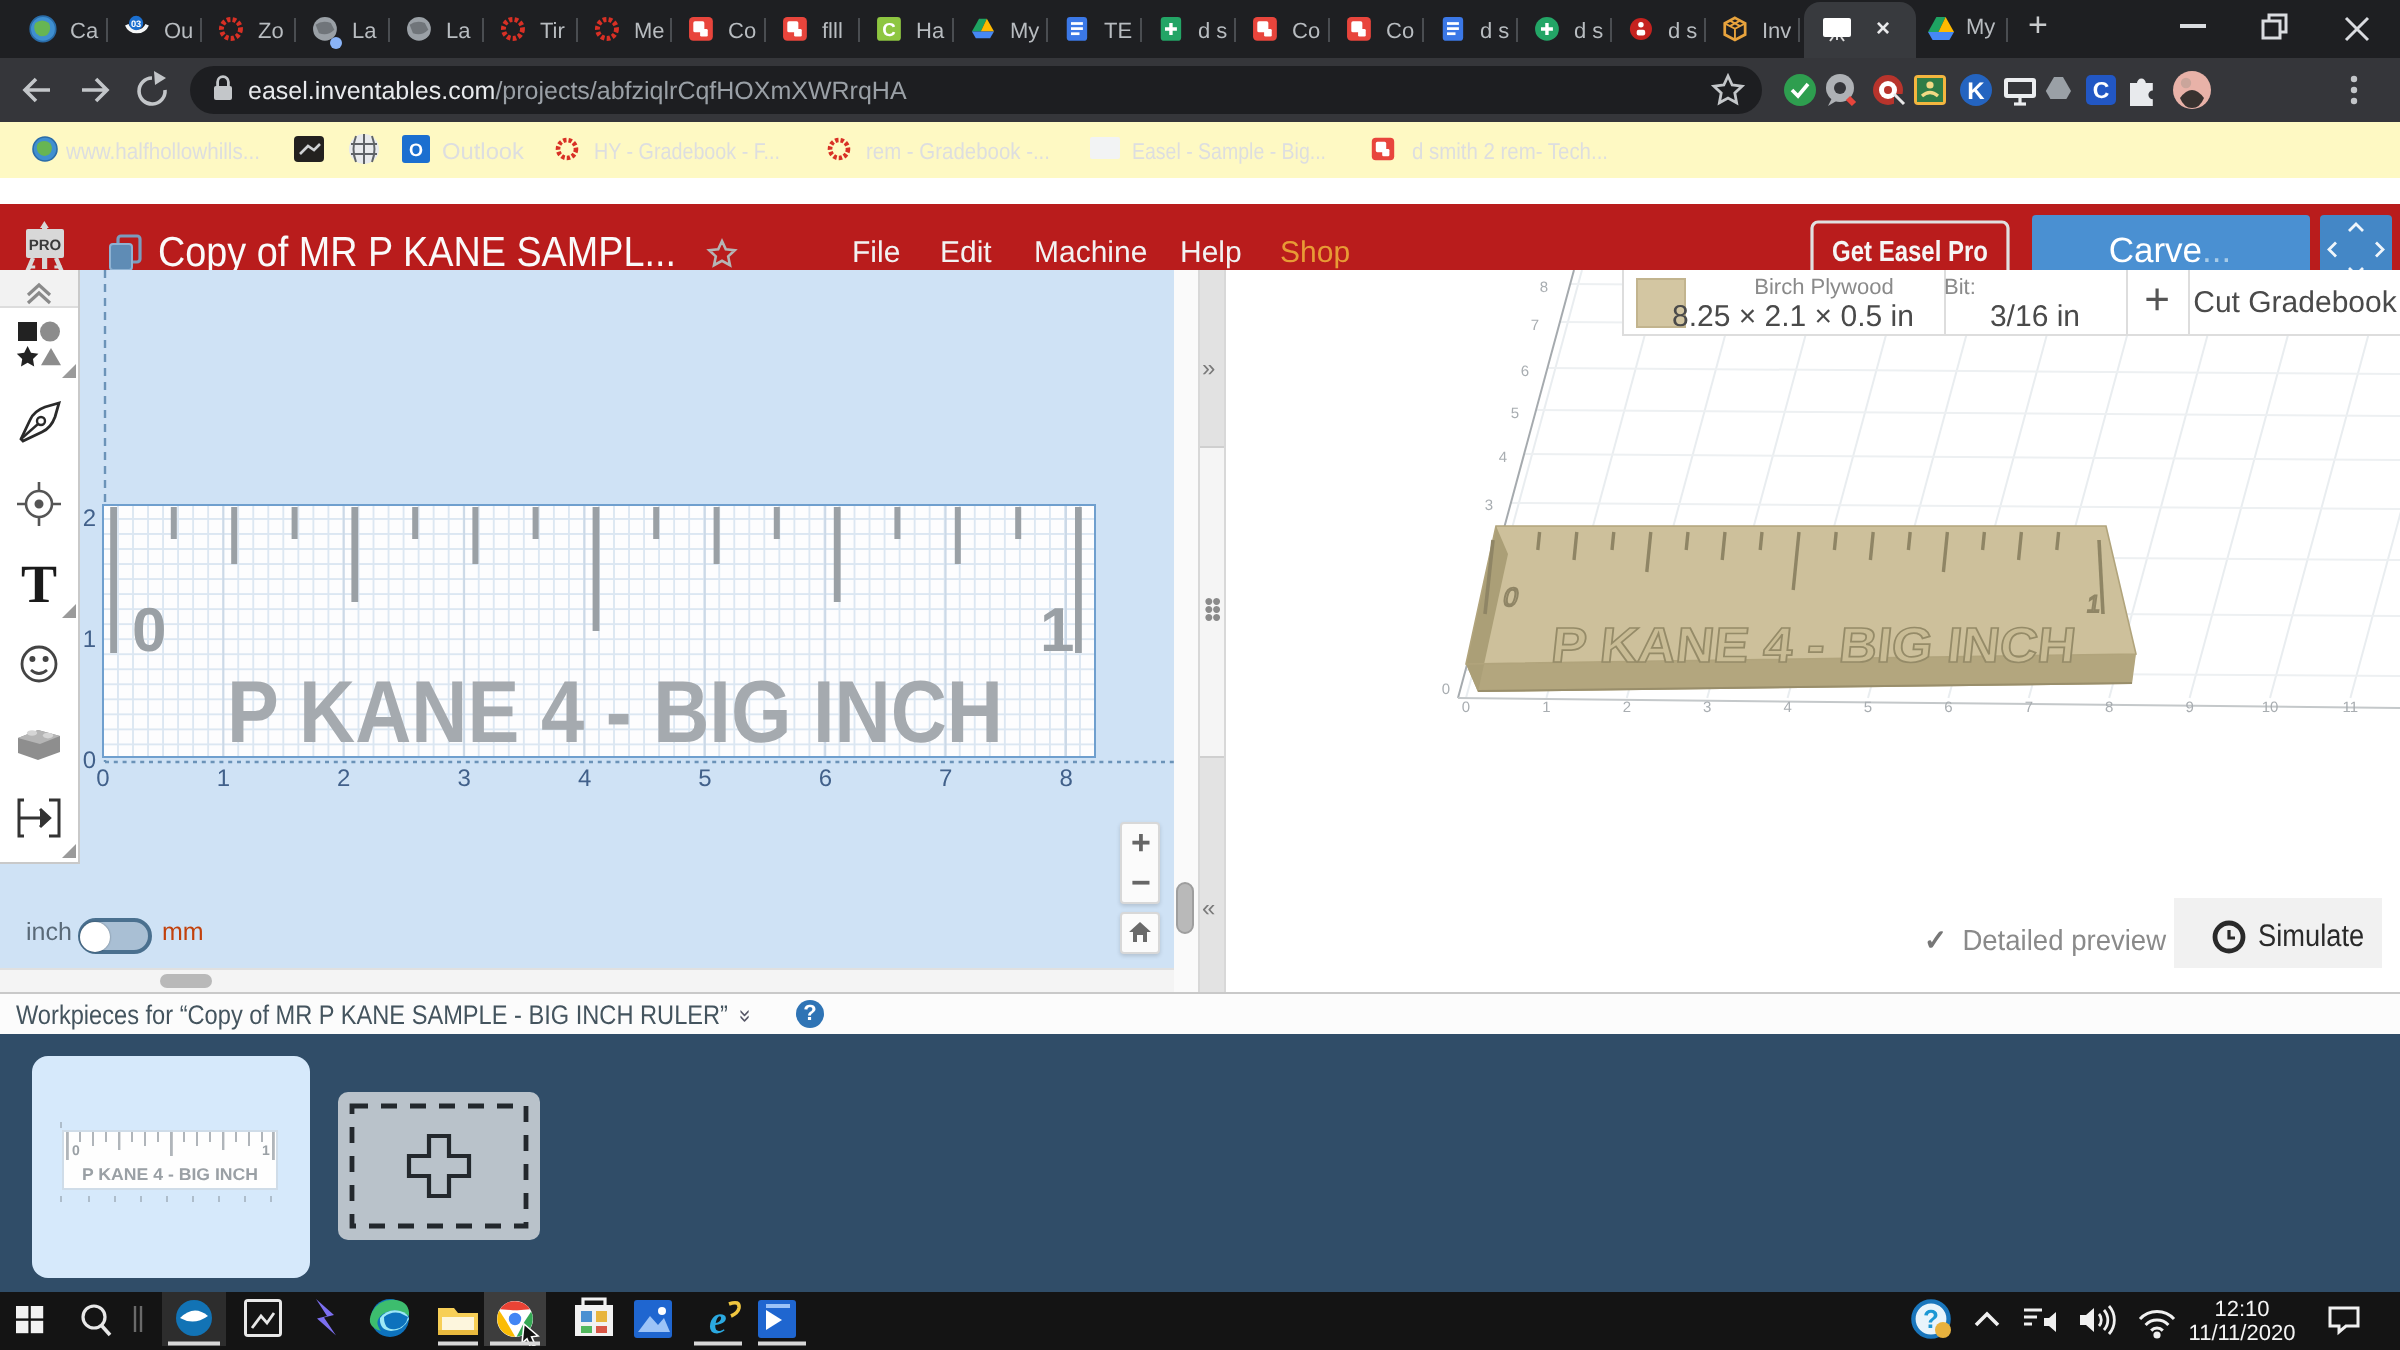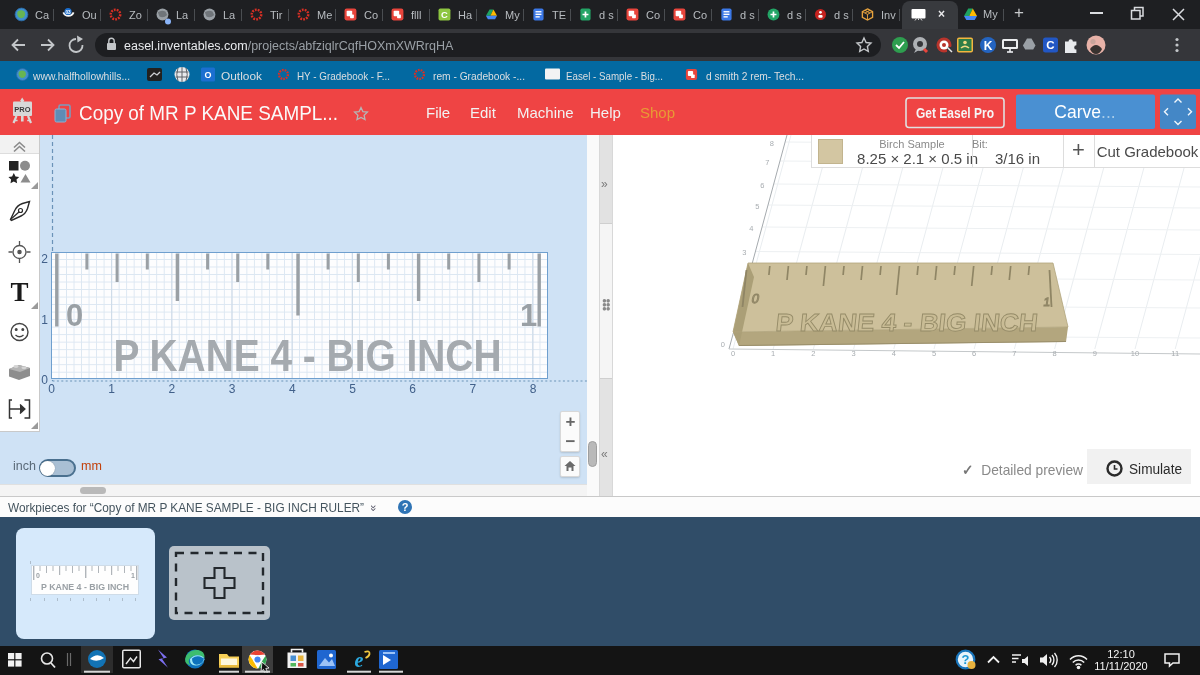--- a/index.html
+++ b/index.html
@@ -10,24 +10,24 @@
   
   #tabbar { left:0; top:0; width:1200px; height:29px; background:#1e1f22; }
   .tsep { position:absolute; top:9px; width:1px; height:12px; background:#4a4d51; }
   #activetab { position:absolute; left:902px; top:1px; width:56px; height:28px; background:#383a3e; border-radius:8px 8px 0 0; }
 
   
   #toolbar { left:0; top:29px; width:1200px; height:32px; background:#35363a; }
   #omnibox { position:absolute; left:95px; top:4px; width:786px; height:24px; background:#1d1e21; border-radius:12px; }
 
   
-  #bookbar { left:0; top:61px; width:1200px; height:28px; background:#0369a1; }
-
-  
-  #eheader { left:0; top:89px; width:1200px; height:46px; background:#ef4444; }
+  #bookbar { left:0; top:61px; width:1200px; height:28px; background:#fef9c3; }
+
+  
+  #eheader { left:0; top:102px; width:1200px; height:46px; background:#b91c1c; }
 
   
   #main { left:0; top:135px; width:1200px; height:361px; background:#cfe2f5; }
   #sidebar { position:absolute; left:0; top:0; width:40px; height:297px; background:#fff; border-right:1px solid #c9c9c9; border-bottom:1px solid #c9c9c9; }
   .cornertri { position:absolute; right:1px; bottom:1px; width:0; height:0; border-left:7px solid transparent; border-bottom:7px solid #9a9a9a; }
 
   
   #wpiece { position:absolute; left:51px; top:117px; width:497px; height:127px; background:#fdfdfe; border:1px solid #6f9fce;
     background-image:
       linear-gradient(to right, #ccd9e7 1px, transparent 1px),
@@ -532,22 +532,22 @@
         <path d="M416.3 131 l-0.9 9" stroke="#8f8565" stroke-width="1.7" fill="none"></path>
         <path d="M133.5 135 L129.5 172" stroke="#8f8565" stroke-width="1.8" fill="none"></path>
         <path d="M436.5 135 L438.5 172" stroke="#8f8565" stroke-width="1.8" fill="none"></path>
         <text x="0" y="0" font-size="13" fill="none" stroke="#8f8565" stroke-width="1" font-family="Liberation Sans" transform="translate(138,168) skewX(-12)">0</text>
         <text x="0" y="0" font-size="12" fill="none" stroke="#8f8565" stroke-width="1" font-family="Liberation Sans" transform="translate(430,171) skewX(-8)">1</text>
         <text x="0" y="0" font-size="26" font-weight="bold" fill="#c9bc95" stroke="#958b68" stroke-width="0.9" font-family="Liberation Sans" textLength="262" lengthAdjust="spacingAndGlyphs" transform="translate(162,196) skewX(-6) scale(1,0.95)">P KANE 4 - BIG INCH</text>
         </svg>
 
       <div style="position:absolute;left:198px;top:0;width:389px;height:33px;background:#fff;border:1px solid #ddd;border-top:none;border-right:none">
         <div style="position:absolute;left:6px;top:4px;width:25px;height:25px;background:#d3c6a2;border:1px solid #c2b48e"></div>
-        <div style="position:absolute;left:40px;top:3px;width:120px;text-align:center;font-size:11px;color:#8a8a8a">Birch Sample</div>
-        <div style="position:absolute;left:24px;top:15px;width:142px;text-align:right;font-size:15px;color:#4a4a4a">8.25 × 2.1 × 0.5 in</div>
+        <div style="position:absolute;left:40px;top:3px;width:120px;text-align:center;font-size:11px;color:#8a8a8a">Birch Plywood</div>
+        <div style="position:absolute;left:24px;top:15px;width:142px;text-align:left;font-size:15px;color:#4a4a4a">8.25 × 2.1 × 0.5 in</div>
         <div style="position:absolute;left:160px;top:0;width:1px;height:33px;background:#ddd"></div>
         <div style="position:absolute;left:160px;top:3px;width:91px;font-size:11px;color:#8a8a8a">Bit:</div>
         <div style="position:absolute;left:160px;top:15px;width:91px;text-align:center;font-size:15px;color:#4a4a4a">3/16 in</div>
         <div style="position:absolute;left:251px;top:0;width:1px;height:33px;background:#ddd"></div>
         <div style="position:absolute;left:251px;top:2px;width:31px;text-align:center;font-size:22px;color:#555;font-weight:300">+</div>
         <div style="position:absolute;left:282px;top:0;width:1px;height:33px;background:#ddd"></div>
         <div style="position:absolute;left:282px;top:8px;width:107px;text-align:center;font-size:15px;color:#4a4a4a">Cut Gradebook</div>
       </div>
 
       <div style="position:absolute;left:349px;top:327px;font-size:14.5px;color:#8a8a8a;transform:scaleX(0.95);transform-origin:0 0;white-space:nowrap"><span style="color:#777;font-weight:bold">✓</span>&nbsp; Detailed preview</div>

